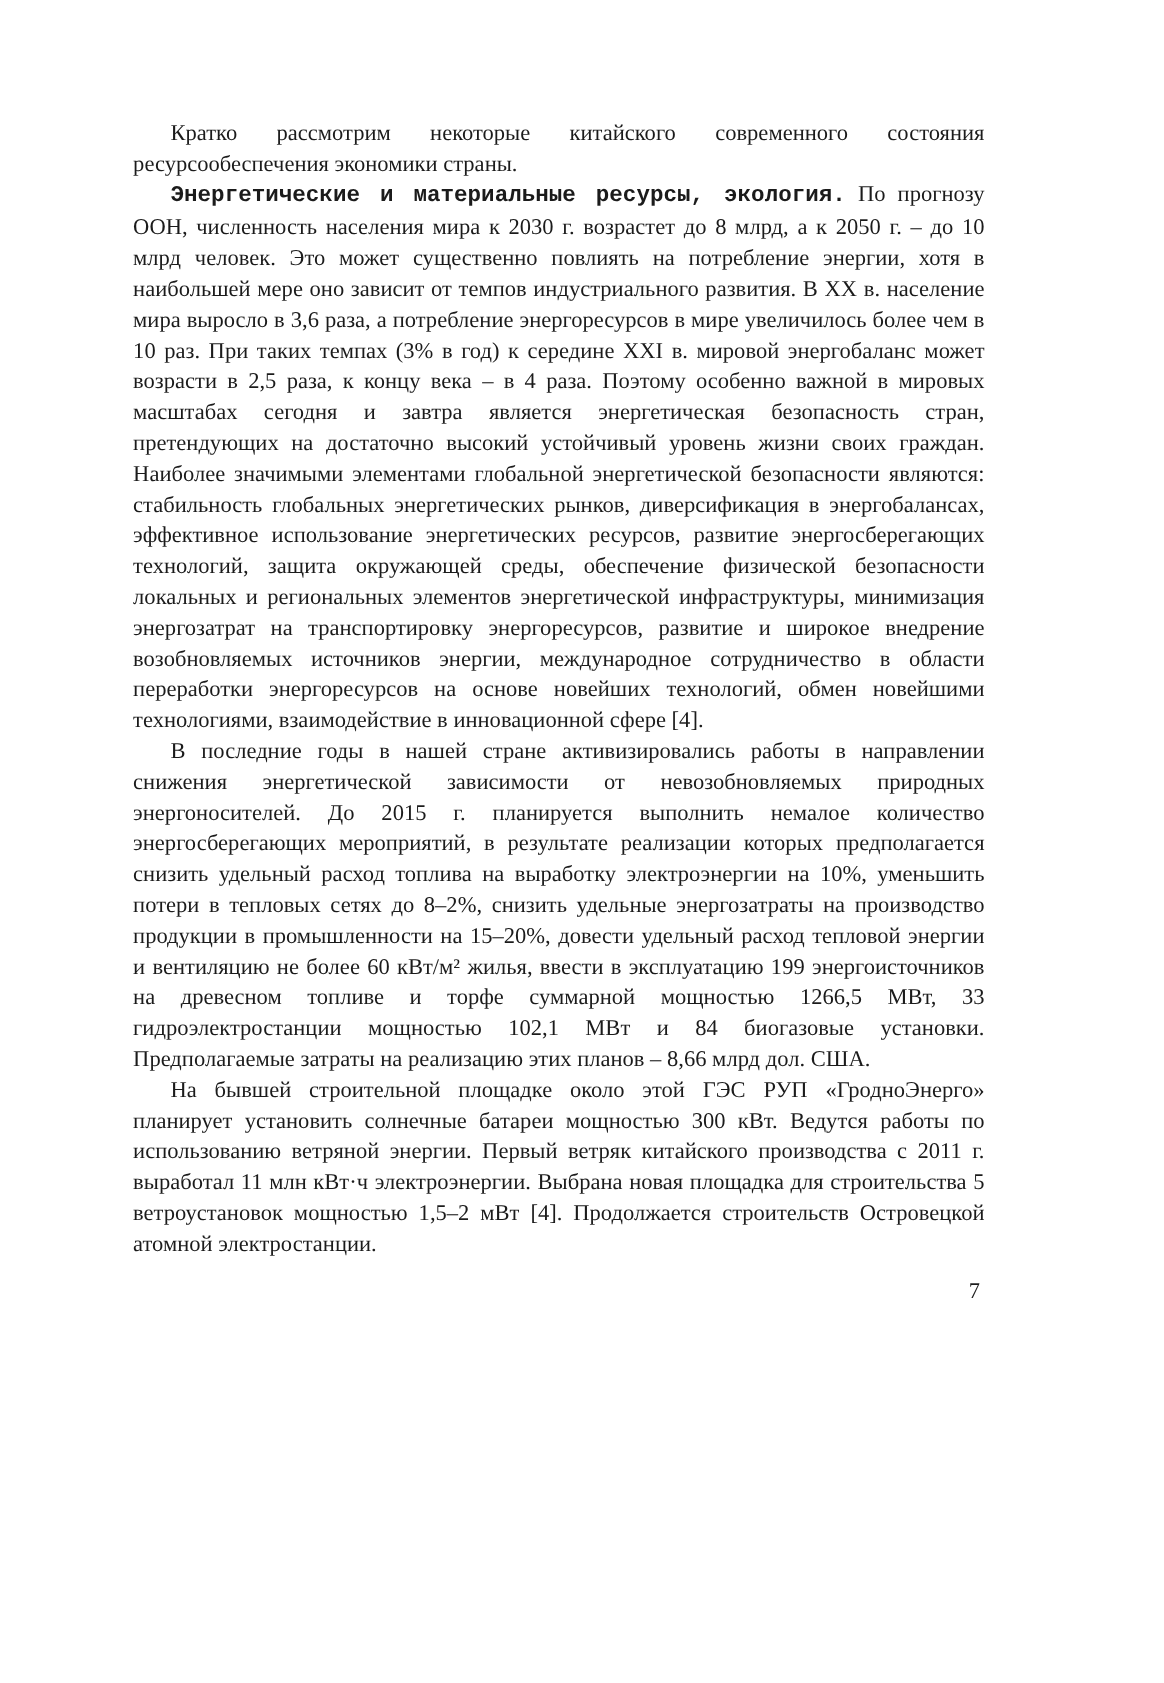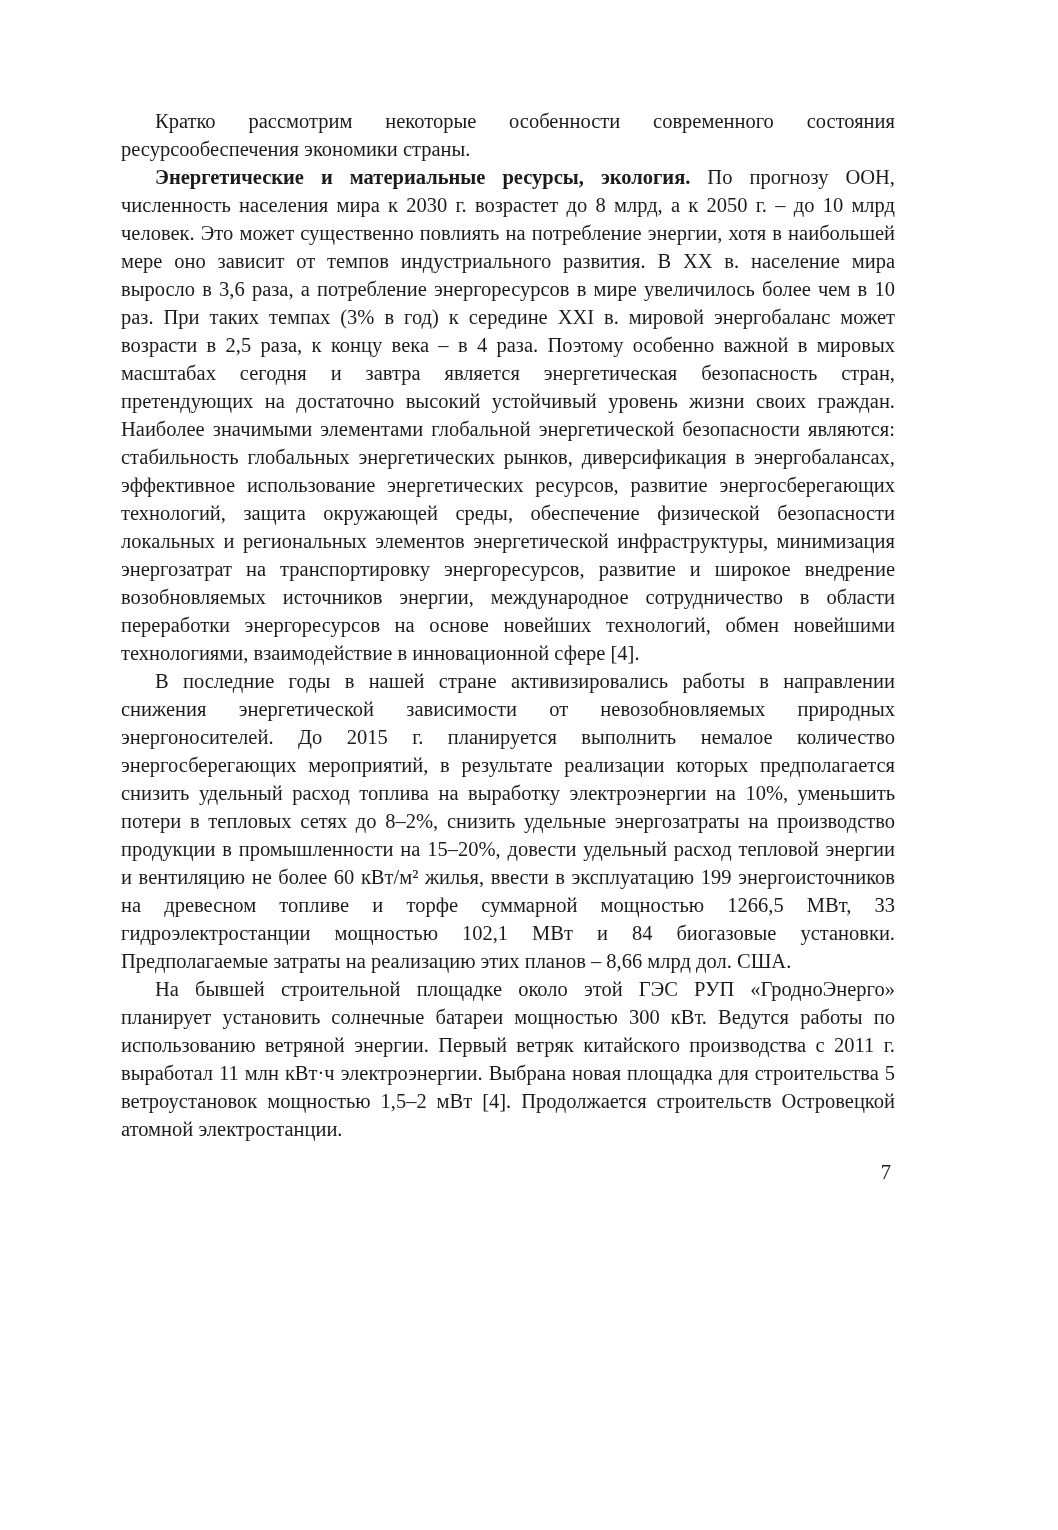--- a/index.html
+++ b/index.html
@@ -32,35 +32,36 @@
     line-height: 28px;
     text-align: justify;
   }
   .text-block p {
     margin: 0;
     padding: 0;
     text-indent: 34px;
   }
   .para-lead {
     font-weight: bold;
+    font-family: Liberation Mono, monospace;
   }
   .page-number {
     margin-top: 15px;
     text-align: right;
     padding-right: 4px;
     font-size: 20.5px;
     color: #1b1b1b;
   }
 </style>
 </head>
 <body>
 
 <div class="page">
   <div class="text-block">
-    <p>Кратко рассмотрим некоторые особенности современного состояния ресурсообеспечения экономики страны.</p>
+    <p>Кратко рассмотрим некоторые китайского современного состояния ресурсообеспечения экономики страны.</p>
 
     <p><span class="para-lead">Энергетические и материальные ресурсы, экология.</span><span> По прогнозу ООН, численность населения мира к 2030 г. возрастет до 8 млрд, а к 2050 г. – до 10 млрд человек. Это может существенно повлиять на потребление энергии, хотя в наибольшей мере оно зависит от темпов индустриального развития. В XX в. население мира выросло в 3,6 раза, а потребление энергоресурсов в мире увеличилось более чем в 10 раз. При таких темпах (3% в год) к середине XXI в. мировой энергобаланс может возрасти в 2,5 раза, к концу века – в 4 раза. Поэтому особенно важной в мировых масштабах сегодня и завтра является энергетическая безопасность стран, претендующих на достаточно высокий устойчивый уровень жизни своих граждан. Наиболее значимыми элементами глобальной энергетической безопасности являются: стабильность глобальных энергетических рынков, диверсификация в энергобалансах, эффективное использование энергетических ресурсов, развитие энергосберегающих технологий, защита окружающей среды, обеспечение физической безопасности локальных и региональных элементов энергетической инфраструктуры, минимизация энергозатрат на транспортировку энергоресурсов, развитие и широкое внедрение возобновляемых источников энергии, международное сотрудничество в области переработки энергоресурсов на основе новейших технологий, обмен новейшими технологиями, взаимодействие в инновационной сфере [4].</span></p>
 
     <p>В последние годы в нашей стране активизировались работы в направлении снижения энергетической зависимости от невозобновляемых природных энергоносителей. До 2015 г. планируется выполнить немалое количество энергосберегающих мероприятий, в результате реализации которых предполагается снизить удельный расход топлива на выработку электроэнергии на 10%, уменьшить потери в тепловых сетях до 8–2%, снизить удельные энергозатраты на производство продукции в промышленности на 15–20%, довести удельный расход тепловой энергии и вентиляцию не более 60 кВт/м² жилья, ввести в эксплуатацию 199 энергоисточников на древесном топливе и торфе суммарной мощностью 1266,5 МВт, 33 гидроэлектростанции мощностью 102,1 МВт и 84 биогазовые установки. Предполагаемые затраты на реализацию этих планов – 8,66 млрд дол. США.</p>
 
 
     <p>На бывшей строительной площадке около этой ГЭС РУП «ГродноЭнерго» планирует установить солнечные батареи мощностью 300 кВт. Ведутся работы по использованию ветряной энергии. Первый ветряк китайского производства с 2011 г. выработал 11 млн кВт·ч электроэнергии. Выбрана новая площадка для строительства 5 ветроустановок мощностью 1,5–2 мВт [4]. Продолжается строительств Островецкой атомной электростанции.</p>
 
     <div class="page-number">7</div>
   </div>

